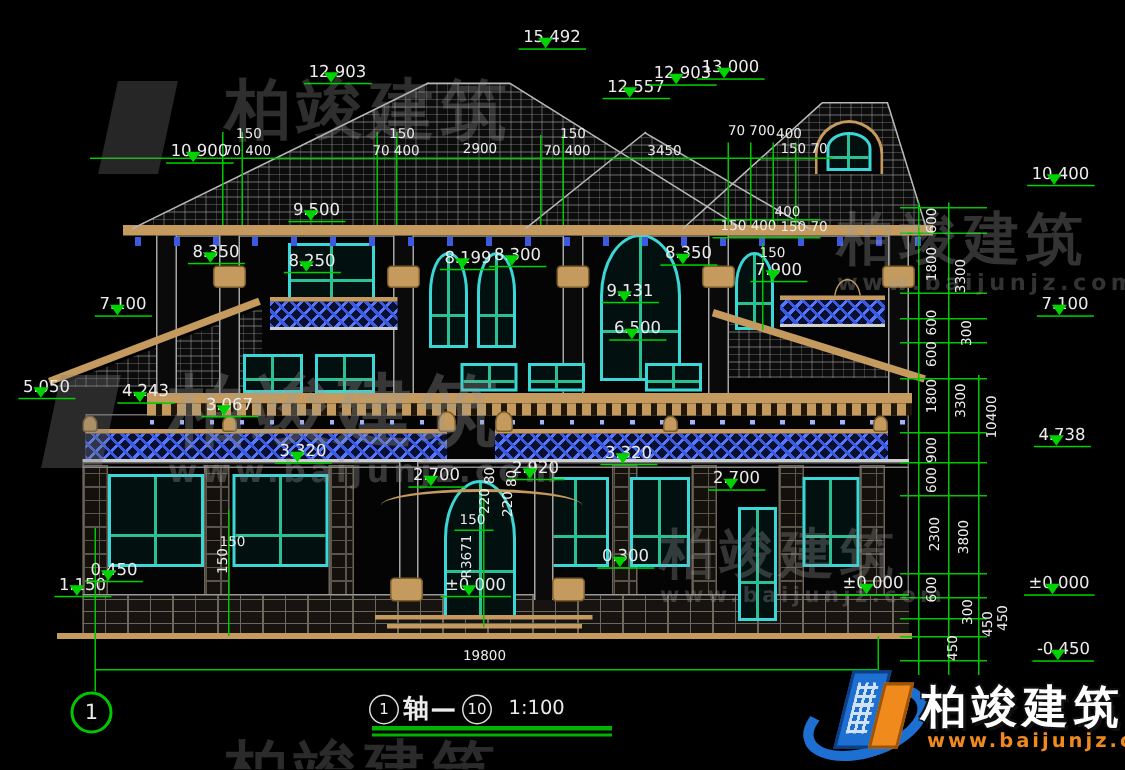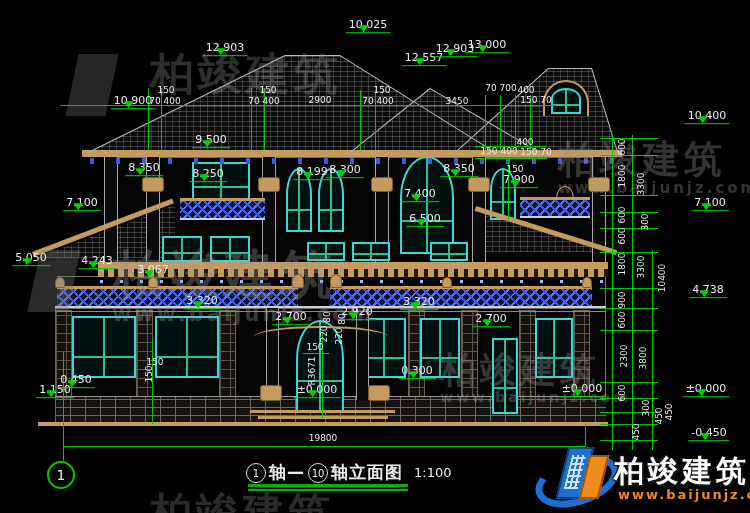--- a/index.html
+++ b/index.html
@@ -232,37 +232,37 @@
 
   <div class="gl" style="left:63px;top:352px;width:1px;height:72px;"></div>
   <div class="gl" style="left:152px;top:340px;width:1px;height:84px;"></div>
   <div class="gl" style="left:322px;top:332px;width:1px;height:86px;"></div>
   <div class="gl" style="left:303px;top:353px;width:26px;height:1px;"></div>
   <div class="gl" style="left:63px;top:446px;width:522px;height:1px;"></div>
   <div class="gl" style="left:63px;top:424px;width:1px;height:37px;"></div>
   <div class="gl" style="left:585px;top:424px;width:1px;height:50px;"></div>
 
   <div id="annotations">
-      <div class="elev" style="left: 368px; top: 33px;"><span class="ev">10.025</span><i class="tri"></i></div>
+      <div class="elev" style="left: 368px; top: 33px;"><span class="ev">15.492</span><i class="tri"></i></div>
       <div class="elev" style="left: 225px; top: 56px;"><span class="ev">12.903</span><i class="tri"></i></div>
       <div class="elev" style="left: 424px; top: 66px;"><span class="ev">12.557</span><i class="tri"></i></div>
       <div class="elev" style="left: 455px; top: 57px;"><span class="ev">12.903</span><i class="tri"></i></div>
       <div class="elev" style="left: 487px; top: 53px;"><span class="ev">13.000</span><i class="tri"></i></div>
       <div class="elev" style="left: 133px; top: 109px;"><span class="ev">10.900</span><i class="tri"></i></div>
       <div class="elev" style="left: 707px; top: 124px;"><span class="ev">10.400</span><i class="tri"></i></div>
       <div class="elev" style="left: 211px; top: 148px;"><span class="ev">9.500</span><i class="tri"></i></div>
       <div class="elev" style="left: 144px; top: 176px;"><span class="ev">8.350</span><i class="tri"></i></div>
       <div class="elev" style="left: 208px; top: 182px;"><span class="ev">8.250</span><i class="tri"></i></div>
       <div class="elev" style="left: 312px; top: 180px;"><span class="ev">8.199</span><i class="tri"></i></div>
       <div class="elev" style="left: 345px; top: 178px;"><span class="ev">8.300</span><i class="tri"></i></div>
       <div class="elev" style="left: 459px; top: 177px;"><span class="ev">8.350</span><i class="tri"></i></div>
       <div class="elev" style="left: 519px; top: 188px;"><span class="ev">7.900</span><i class="tri"></i></div>
       <div class="elev" style="left: 82px; top: 211px;"><span class="ev">7.100</span><i class="tri"></i></div>
       <div class="elev" style="left: 710px; top: 211px;"><span class="ev">7.100</span><i class="tri"></i></div>
-      <div class="elev" style="left: 420px; top: 202px;"><span class="ev">7.400</span><i class="tri"></i></div>
+      <div class="elev" style="left: 420px; top: 202px;"><span class="ev">9.131</span><i class="tri"></i></div>
       <div class="elev" style="left: 425px; top: 227px;"><span class="ev">6.500</span><i class="tri"></i></div>
       <div class="elev" style="left: 31px; top: 266px;"><span class="ev">5.050</span><i class="tri"></i></div>
       <div class="elev" style="left: 97px; top: 269px;"><span class="ev">4.243</span><i class="tri"></i></div>
       <div class="elev" style="left: 153px; top: 278px;"><span class="ev">3.067</span><i class="tri"></i></div>
       <div class="elev" style="left: 708px; top: 298px;"><span class="ev">4.738</span><i class="tri"></i></div>
       <div class="elev" style="left: 202px; top: 309px;"><span class="ev">3.320</span><i class="tri"></i></div>
       <div class="elev" style="left: 419px; top: 310px;"><span class="ev">3.320</span><i class="tri"></i></div>
       <div class="elev" style="left: 357px; top: 320px;"><span class="ev">2.920</span><i class="tri"></i></div>
       <div class="elev" style="left: 291px; top: 325px;"><span class="ev">2.700</span><i class="tri"></i></div>
       <div class="elev" style="left: 491px; top: 327px;"><span class="ev">2.700</span><i class="tri"></i></div>
@@ -273,21 +273,21 @@
       <div class="elev" style="left: 582px; top: 397px;"><span class="ev">±0.000</span><i class="tri"></i></div>
       <div class="elev" style="left: 706px; top: 397px;"><span class="ev">±0.000</span><i class="tri"></i></div>
       <div class="elev" style="left: 709px; top: 441px;"><span class="ev">-0.450</span><i class="tri"></i></div>
       <span class="dim" style="left: 166px; top: 90px;">150</span>
       <span class="dim" style="left: 165px; top: 101px;">70 400</span>
       <span class="dim" style="left: 268px; top: 90px;">150</span>
       <span class="dim" style="left: 264px; top: 101px;">70 400</span>
       <span class="dim" style="left: 320px; top: 100px;">2900</span>
       <span class="dim" style="left: 382px; top: 90px;">150</span>
       <span class="dim" style="left: 378px; top: 101px;">70 400</span>
-      <span class="dim" style="left: 443px; top: 101px; margin-left: 14px;">3450</span>
+      <span class="dim" style="left: 443px; top: 101px;">3450</span>
       <span class="dim" style="left: 501px; top: 88px; text-align: center;">70 700</span>
       <span class="dim" style="left: 526px; top: 90px;">400</span>
       <span class="dim" style="left: 536px; top: 100px;">150 70</span>
       <span class="dim" style="left: 525px; top: 142px;">400</span>
       <span class="dim" style="left: 499px; top: 151px;">150 400</span>
       <span class="dim" style="left: 536px; top: 152px;">150 70</span>
       <span class="dim" style="left: 515px; top: 169px;">150</span>
       <span class="dim" style="left: 315px; top: 347px;">150</span>
       <span class="dim" style="left: 155px; top: 362px;">150</span>
       <span class="dim" style="left: 323px; top: 438px;">19800</span>
@@ -340,21 +340,20 @@
     </div>
   <div id="bubbles">
       <div class="bub" style="left: 61px; top: 475px; width: 28px; height: 28px; border: 2px solid rgb(0, 200, 0); font-size: 14px; line-height: 24px;">1</div>
       <div class="bub" style="left: 586px; top: 486px; width: 24px; height: 24px; border: 2px solid rgb(0, 200, 0); font-size: 10px; line-height: 20px;">10</div>
     </div>
 
   <div id="titleblock">
     <span class="tbub">1</span>
     <span class="tseg">轴—</span>
     <span class="tbub">10</span>
-    <span class="tseg">轴立面图</span>
     <span class="tscale">1:100</span>
   </div>
   <div id="tbu1"></div>
   <div id="tbu2"></div>
 
   <div id="logo">
     <div class="ring"></div>
     <div class="b1"></div>
     <div class="b2"></div>
     <div class="b3"></div>

